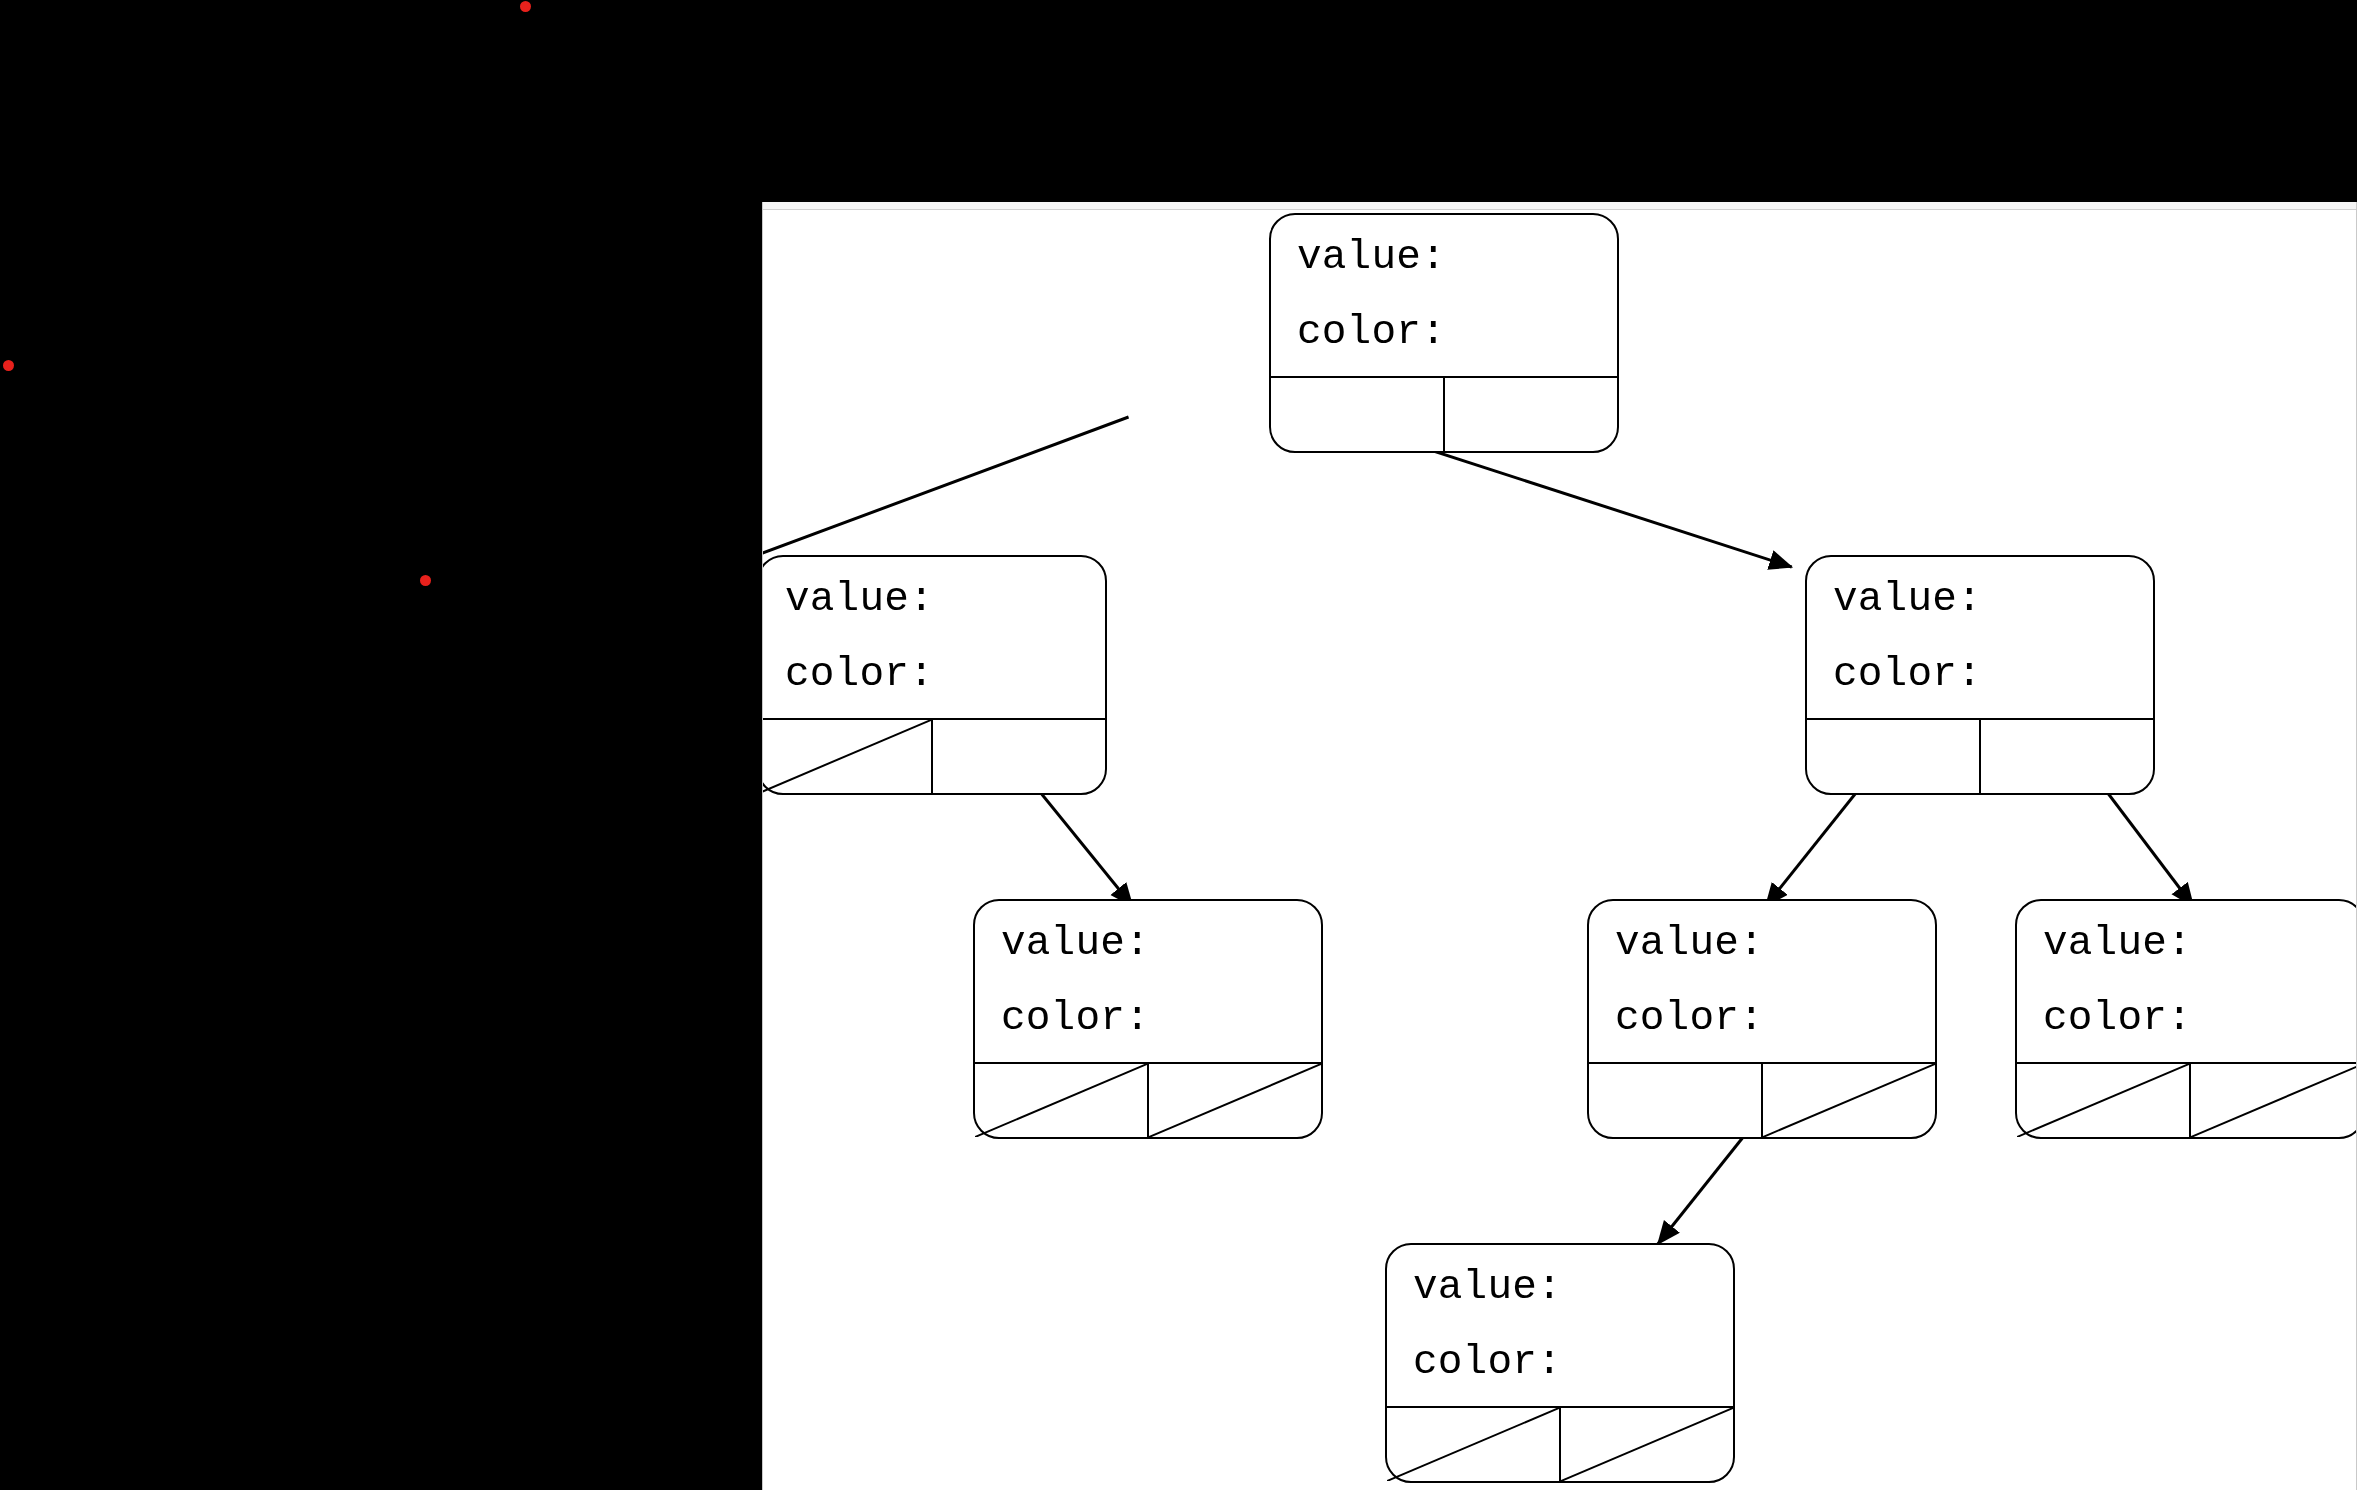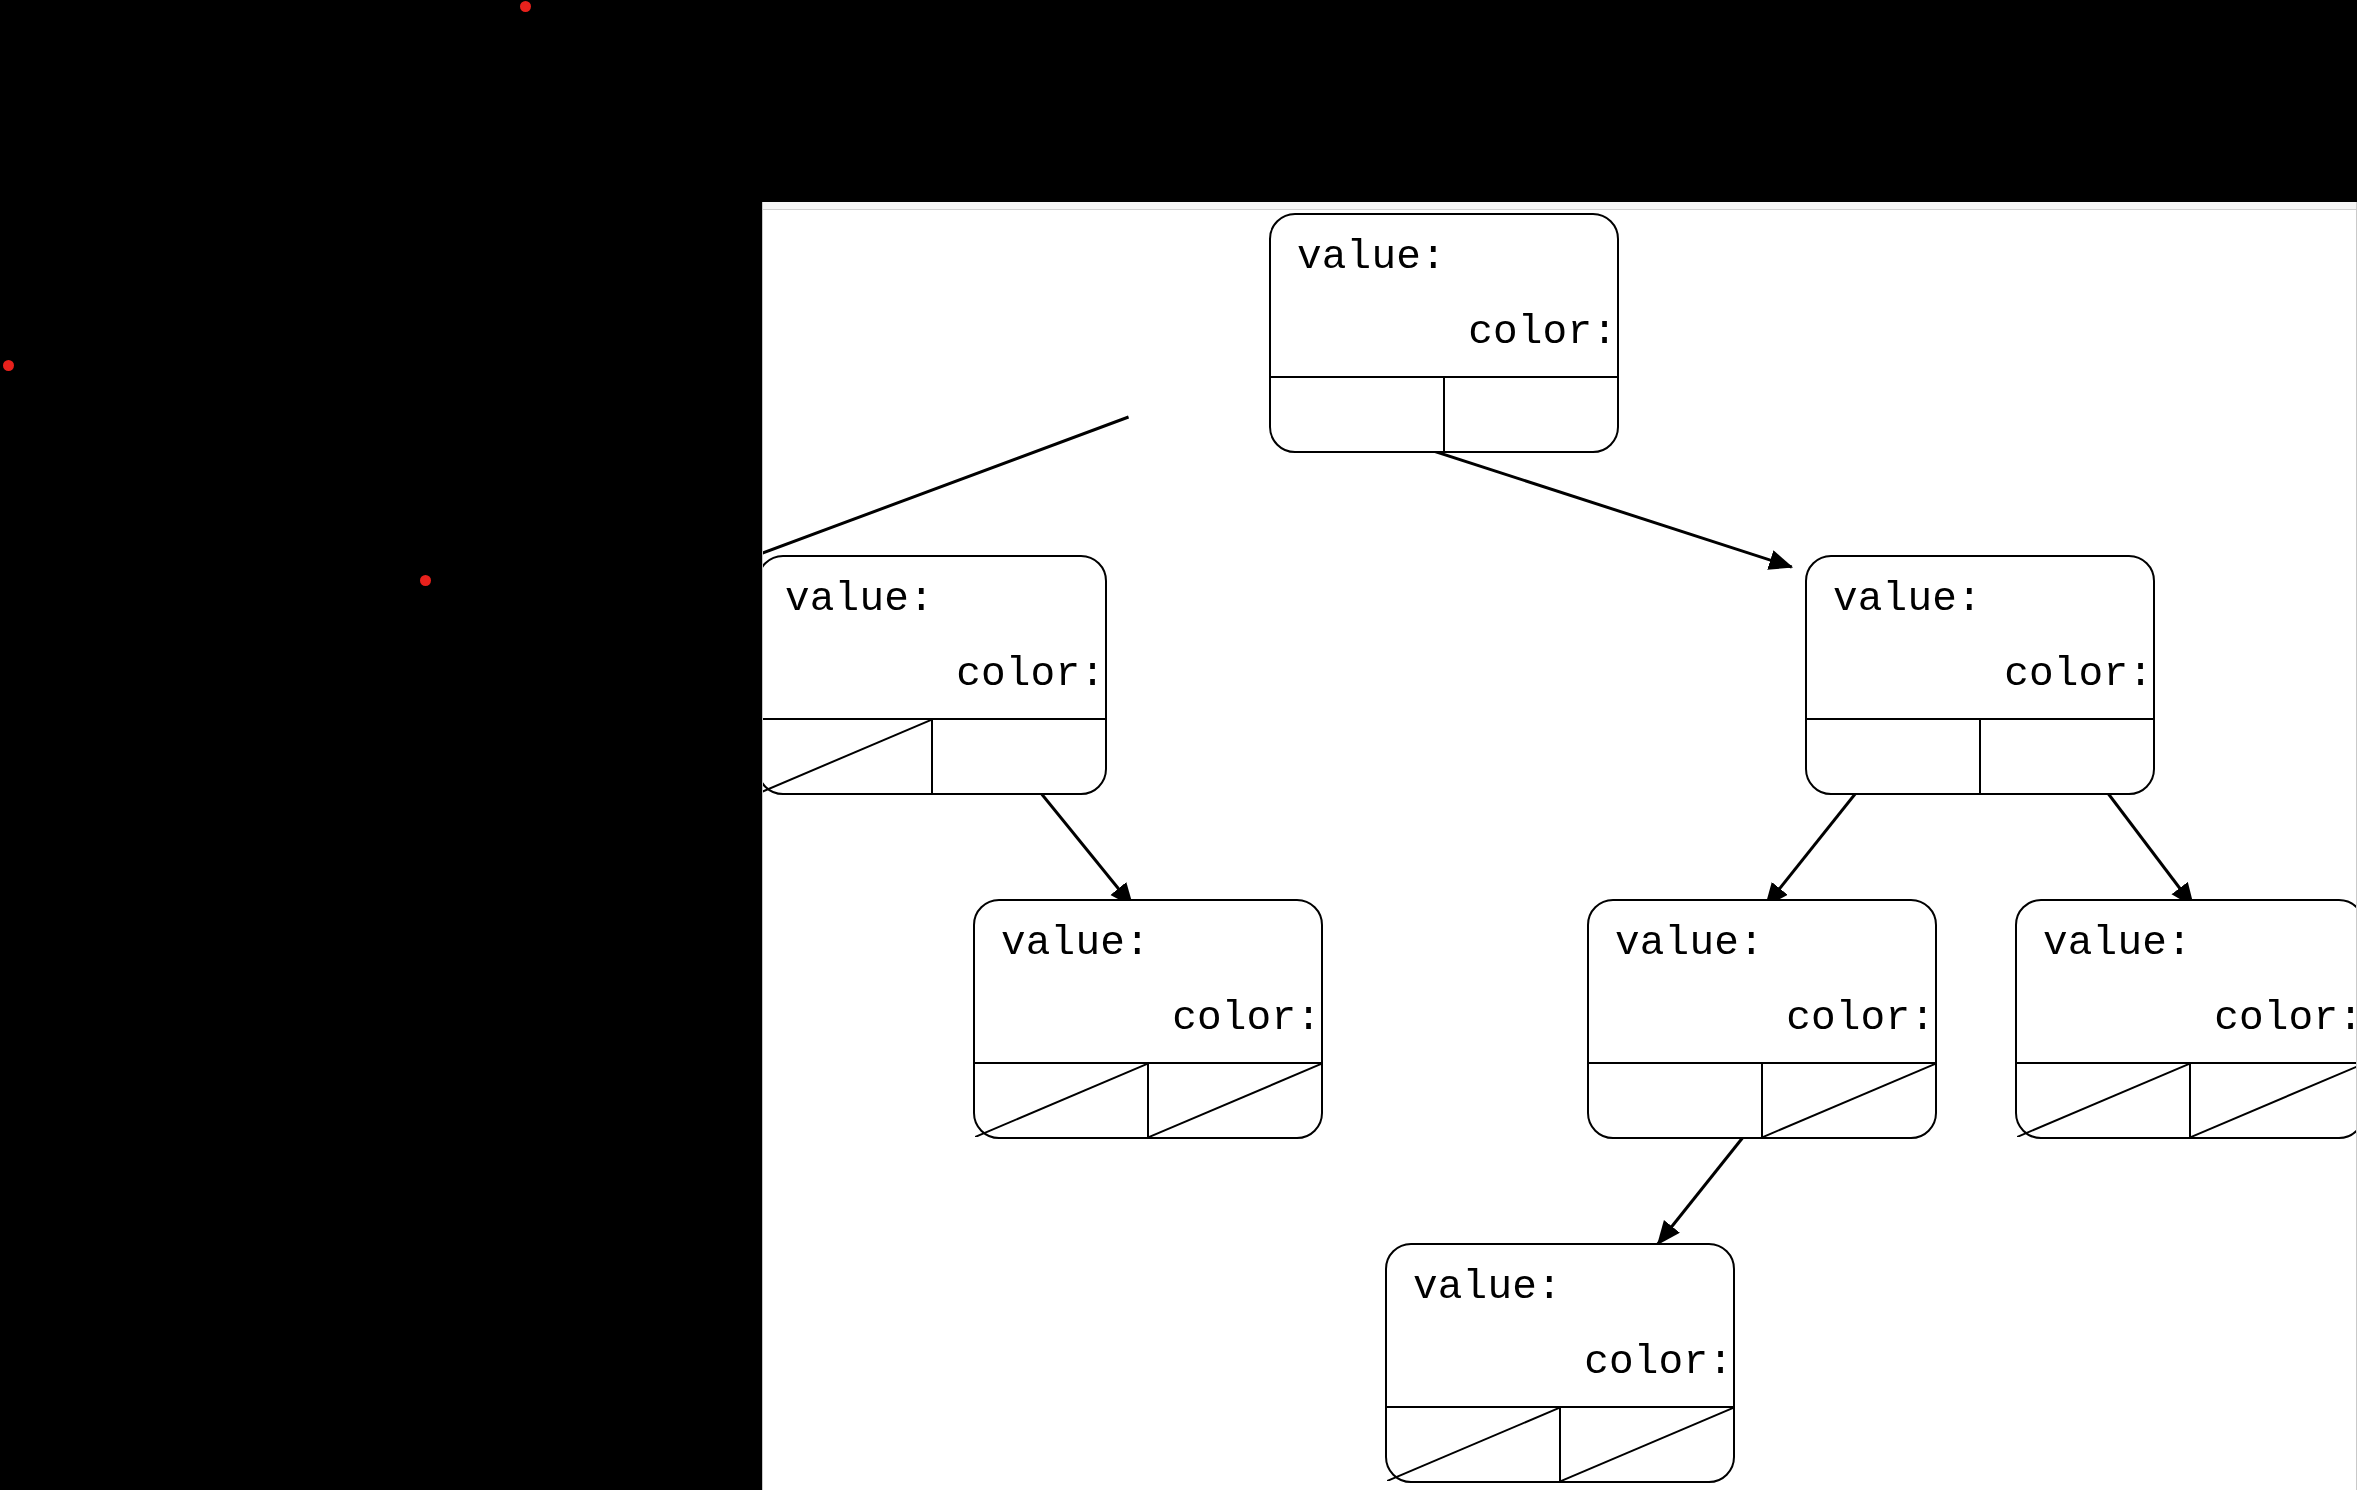--- a/index.html
+++ b/index.html
@@ -76,21 +76,21 @@
     padding: 22px 0 0 26px;
     box-sizing: border-box;
   }
   .field-line {
     font-size: 41px;
     line-height: 1.0;
     color: #000000;
     letter-spacing: 0.2px;
     white-space: nowrap;
   }
-  .field-line.second { margin-top: 34px; text-align: right; }
+  .field-line.second { margin-top: 34px; }
   .ptr-row {
     position: absolute;
     left: 0;
     right: 0;
     bottom: 0;
     height: 73px;
     display: flex;
     border-top: 2px solid #000000;
   }
   .ptr-cell {

